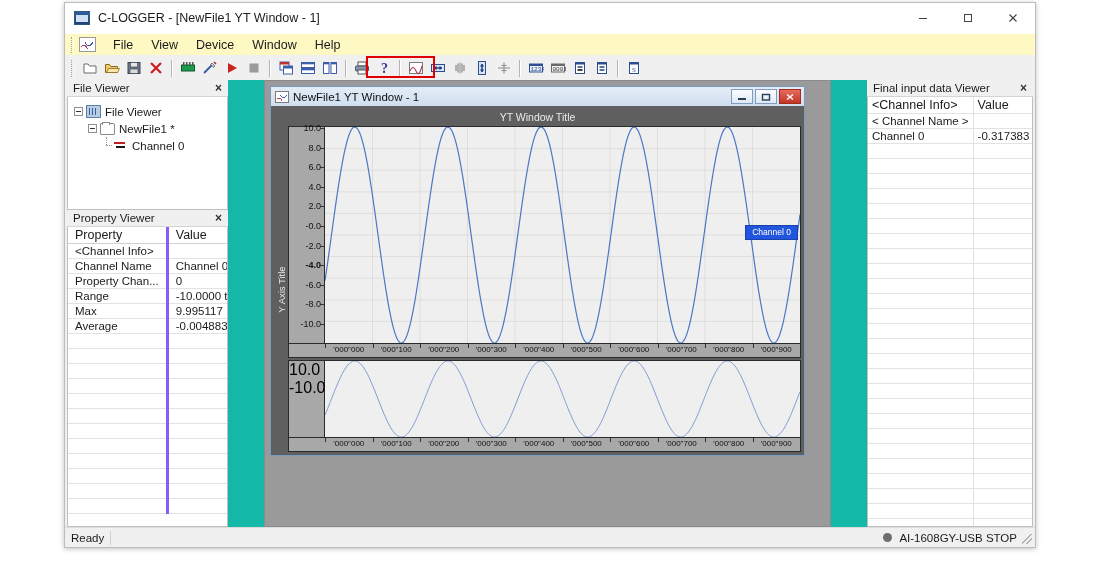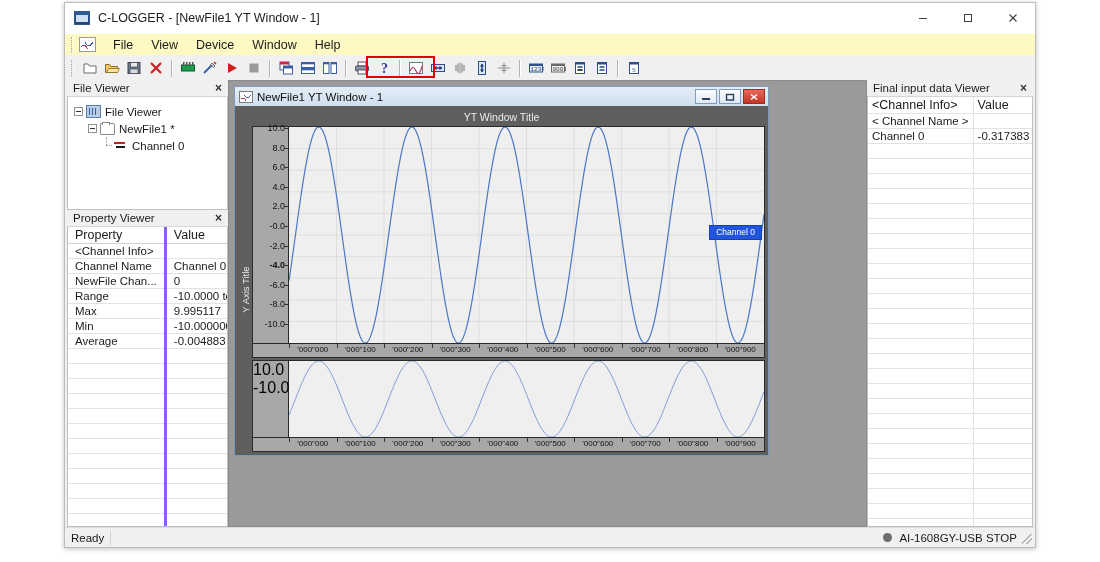--- a/index.html
+++ b/index.html
@@ -145,20 +145,21 @@
     pointer-events: none;
     z-index: 10;
   }
 
   
   .client {
     flex: 1 1 auto;
     display: flex;
     background: #14b8a6;
     min-height: 0;
+    gap: 36px;
   }
 
   
   .dock-panel {
     background: #f0f0f0;
     display: flex;
     flex-direction: column;
     min-height: 0;
   }
   .dock-title {
@@ -795,34 +796,30 @@
               </tr>
               <tr>
                 <td class="k">&lt;Channel Info&gt;</td>
                 <td></td>
               </tr>
               <tr>
                 <td class="k">Channel Name</td>
                 <td>Channel 0</td>
               </tr>
               <tr>
-                <td class="k">NewFile Chan...</td>
+                <td class="k">Property Chan...</td>
                 <td>0</td>
               </tr>
               <tr>
                 <td class="k">Range</td>
                 <td>-10.0000 to 10.0...</td>
               </tr>
               <tr>
                 <td class="k">Max</td>
                 <td>9.995117</td>
-              </tr>
-              <tr>
-                <td class="k">Min</td>
-                <td>-10.000000</td>
               </tr>
               <tr>
                 <td class="k">Average</td>
                 <td>-0.004883</td>
               </tr>
               <tr class="empty">
                     <td class="k"></td>
                     <td></td>
                   </tr>
               <tr class="empty">

